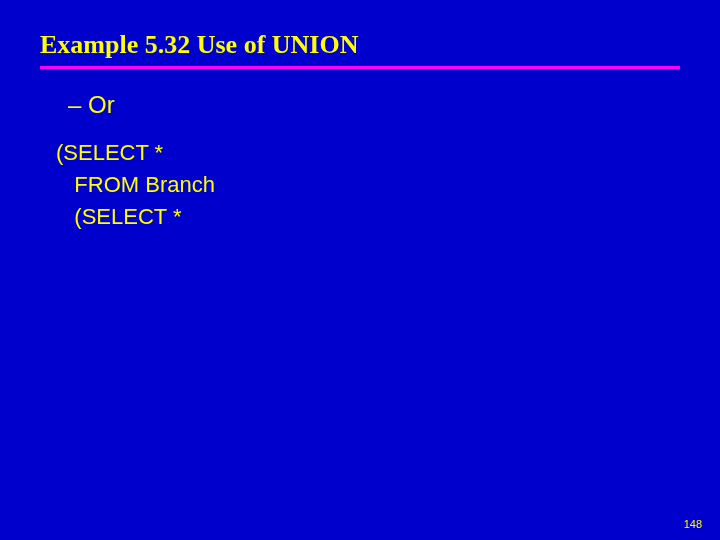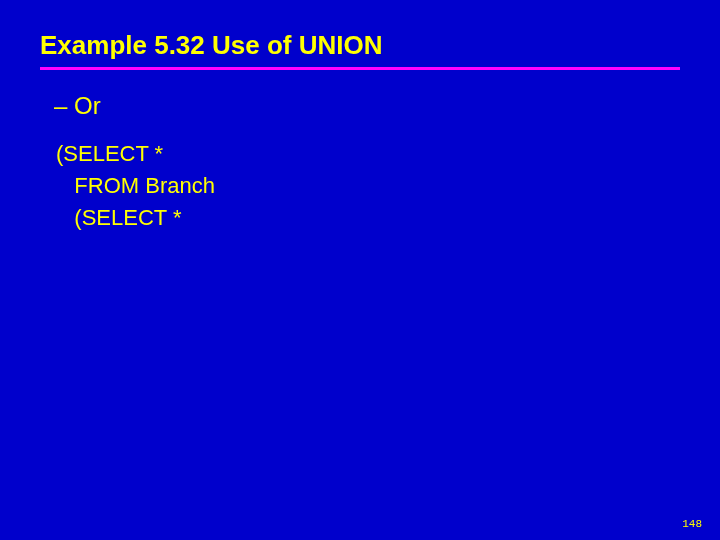--- a/index.html
+++ b/index.html
@@ -26,36 +26,36 @@
     }
 
     .title-section {
       margin-bottom: 8px;
     }
 
     .title-text {
       color: #ffff00;
       font-size: 26px;
       font-weight: bold;
-      font-family: Liberation Sans, sans-serif;
+      font-family: Liberation Serif, serif;
     }
 
     .title-underline {
       height: 3px;
       background-color: #ff00ff;
       margin-top: 6px;
       width: 100%;
     }
 
     .subtitle {
       color: #ffff00;
       font-size: 24px;
       font-family: Arial, sans-serif;
       margin-top: 22px;
-      margin-left: 14px;
+      margin-left: 28px;
     }
 
     .code-block {
       margin-top: 18px;
       margin-left: 16px;
       color: #ffff00;
       font-size: 22px;
       font-family: Arial, sans-serif;
       line-height: 1.45;
     }
@@ -64,21 +64,21 @@
       display: block;
       white-space: pre;
     }
 
     .page-number {
       position: absolute;
       bottom: 10px;
       right: 18px;
       color: #ffff00;
       font-size: 11px;
-      font-family: Liberation Mono, monospace;
+      font-family: Liberation Sans, sans-serif;
     }
   </style>
 </head>
 <body>
 
 <div class="slide-container">
 
   <div class="title-section">
     <div class="title-text">Example 5.32  Use of UNION</div>
     <div class="title-underline"></div>

